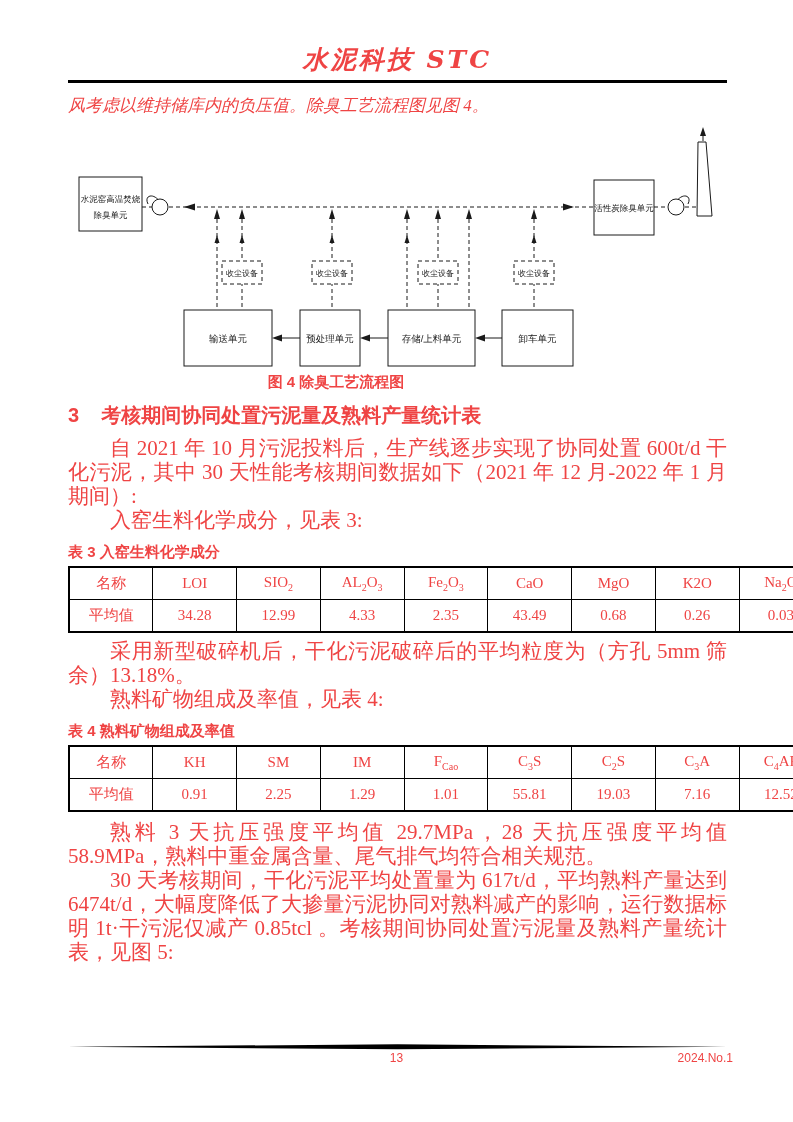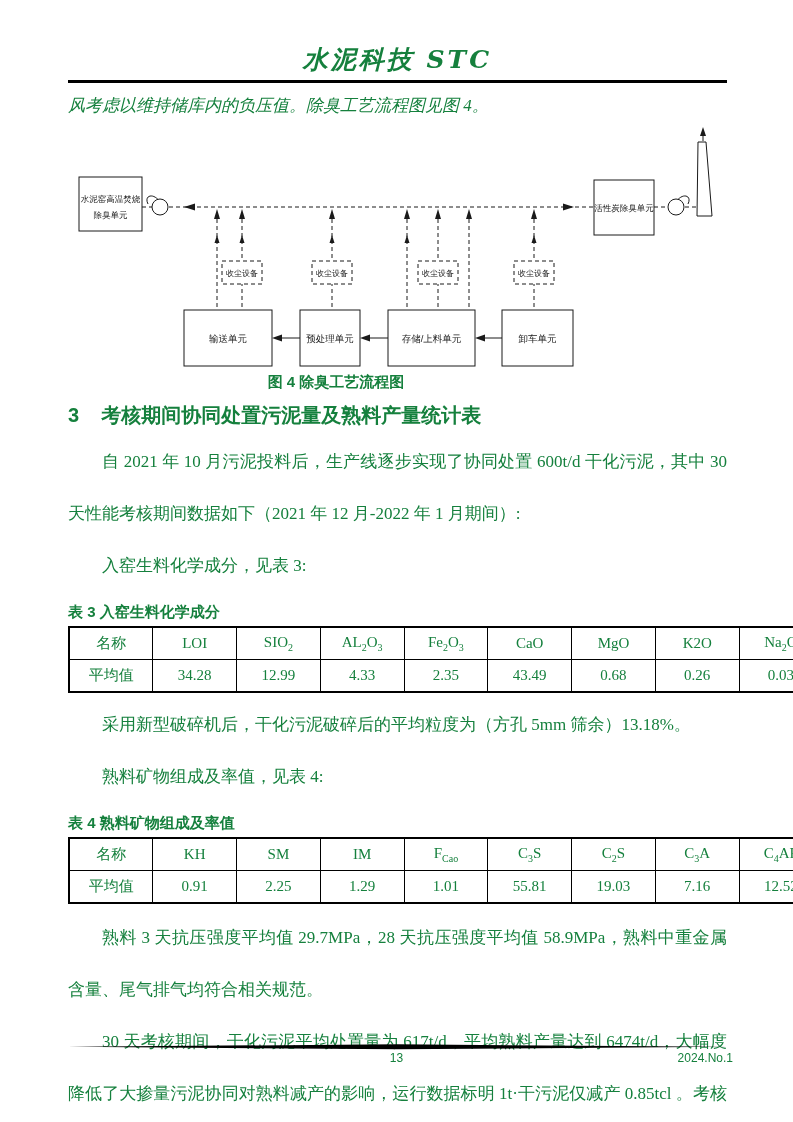--- a/index.html
+++ b/index.html
@@ -4,36 +4,36 @@
 <style>
   html,body{margin:0;padding:0;background:#e8e8e8;}
   .page{
     position:relative;
     width:793px;height:1122px;
     margin:0 auto;
     background:#ffffff;
     box-sizing:border-box;
     padding:0 66px 0 68px;
     font-family:"Liberation Serif","DejaVu Serif",serif;
-    color:#15803d;
+    color:#ef4444;
     overflow:hidden;
   }
   
   .journal-header{padding-top:44px;}
   .journal-title{
     text-align:center;
     font-size:25px;line-height:32px;
     font-weight:bold;font-style:italic;
     font-family:"DejaVu Serif","Liberation Serif",serif;
     letter-spacing:3px;
   }
   .header-rule{margin-top:4px;border-bottom:3px solid #000;}
   
   .para{
-    font-size:17px;line-height:52px;
+    font-size:21px;line-height:24px;
     text-align:justify;margin:0;
   }
   .para.indent{text-indent:2em;}
   .intro-para{font-size:17px;line-height:34px;margin:6px 0 0 0;font-style:italic;}
   
   .diagram-wrap{margin-top:4px;}
   svg.diagram{display:block;}
   svg.diagram text{
     font-family:"Liberation Sans","DejaVu Sans",sans-serif;
     fill:#1a1a1a;

